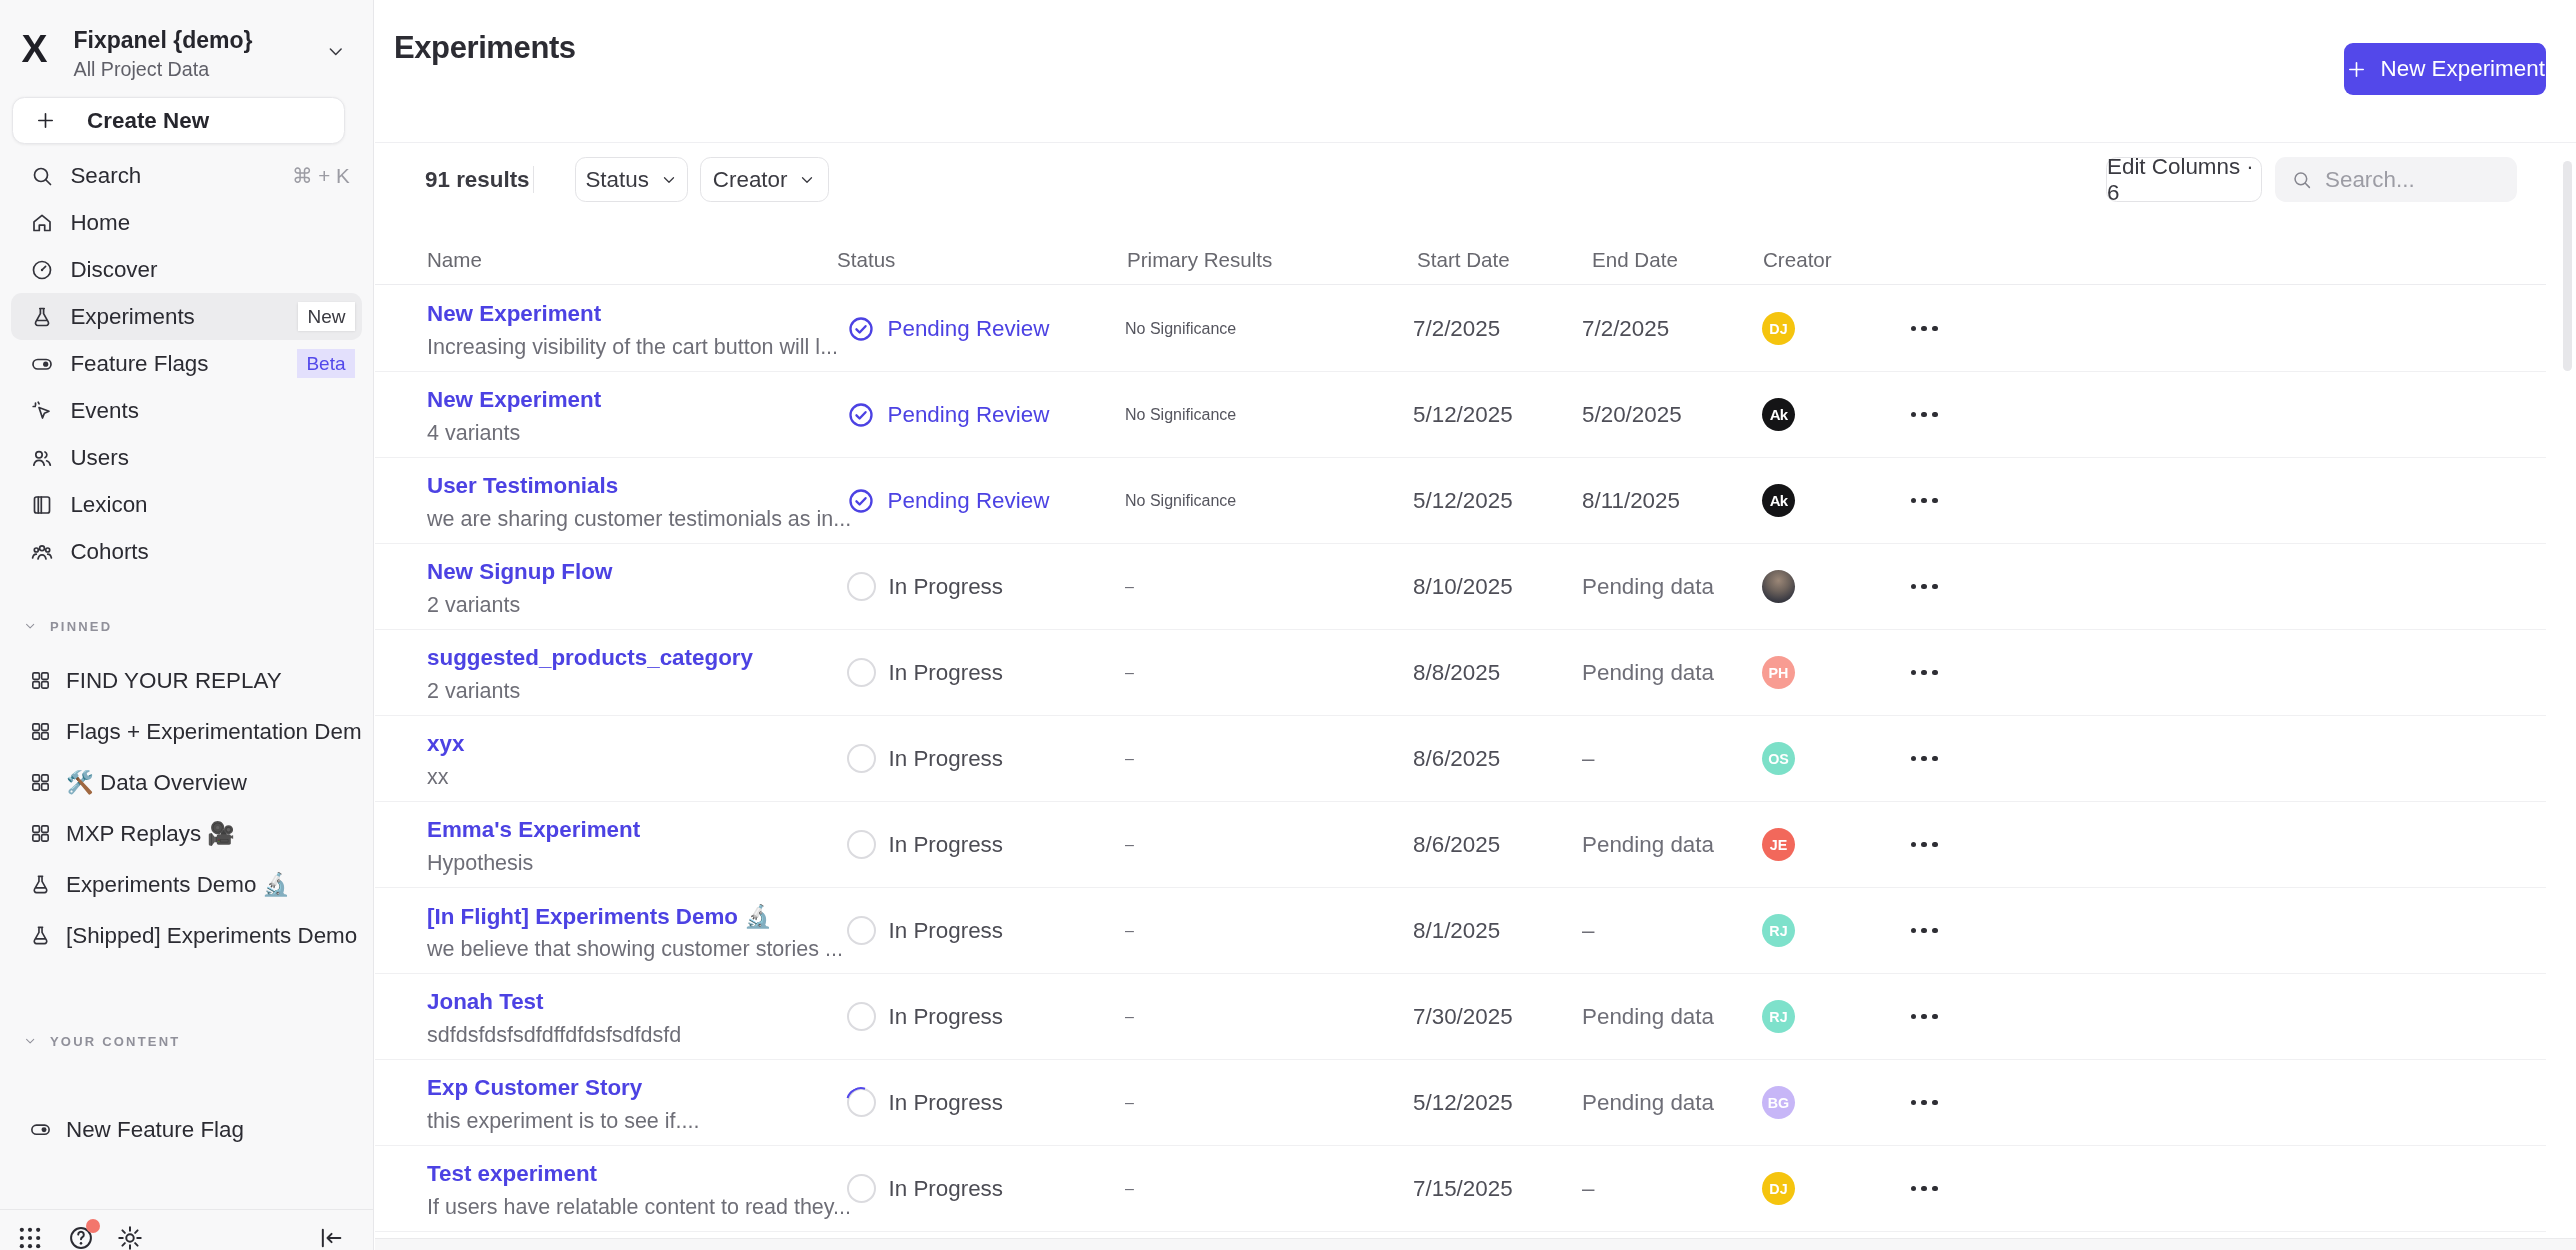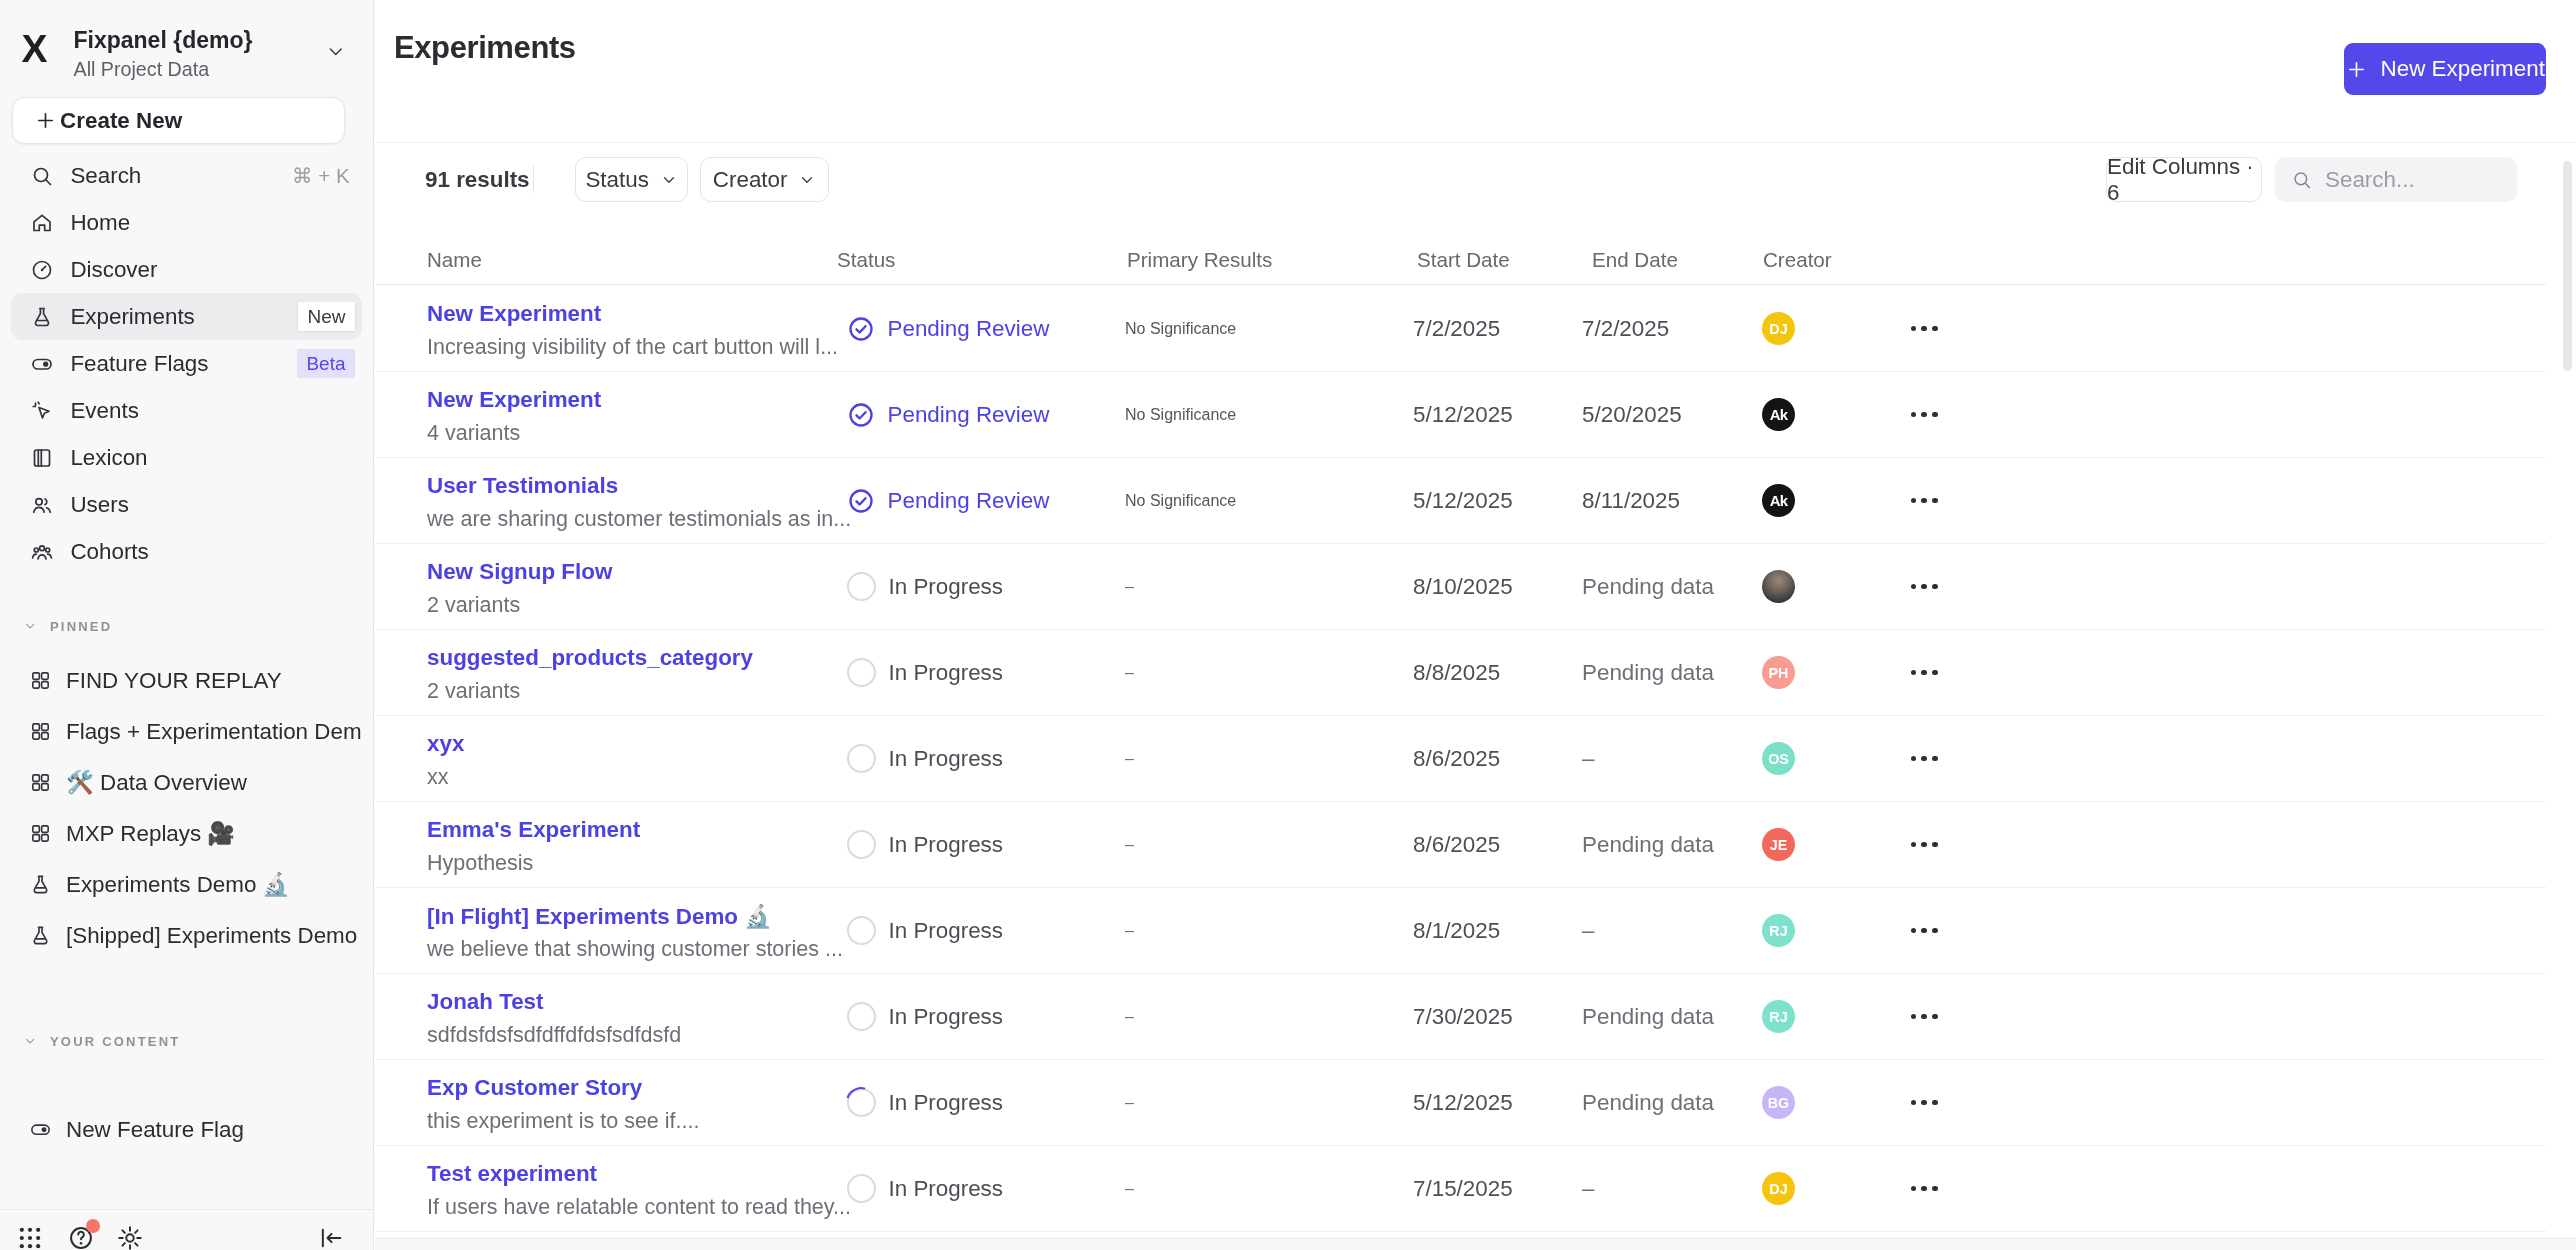--- a/index.html
+++ b/index.html
@@ -12,21 +12,21 @@
   
   #sidebar { position:absolute; left:0; top:0; width:374px; height:1250px;
     background:#F8F8F9; border-right:0.9px solid #E7E7EA; }
   .ws-header { position:absolute; left:21.5px; top:21.5px; right:18px; height:72px; cursor:pointer; }
   .ws-logo { position:absolute; left:0; top:5.4px; font-size:39px; font-weight:900; color:#1F1F26; letter-spacing:-3.6px; }
   .ws-title { position:absolute; left:52px; top:5.4px; font-size:23px; font-weight:700; color:#26262D; }
   .ws-sub { position:absolute; left:52px; top:36px; font-size:19.7px; color:#5F5F68; }
   .ws-chevron { position:absolute; right:9px; top:19.7px; width:21.5px; height:21.5px; color:#3A3A41; }
   .create-btn { position:absolute; left:11.6px; top:97px; width:333px; height:47px; background:#fff;
     border:0.9px solid #E7E7EA; border-radius:12.5px; box-shadow:0 0.9px 2.7px rgba(0,0,0,.06);
-    display:flex; align-items:center; padding-left:21.5px; gap:3px; cursor:pointer; }
+    display:flex; align-items:center; padding-left:21.5px; gap:30px; cursor:pointer; }
   .create-btn .icon { width:23px; height:23px; color:#26262D; }
   .create-btn span.lbl { font-size:22.4px; font-weight:600; color:#26262D; }
 
   #nav { position:absolute; left:10.7px; right:10.7px; top:152px; }
   .nav-item { position:relative; height:47px; display:flex; align-items:center; padding-left:19.7px;
     gap:16px; border-radius:10.7px; cursor:pointer; }
   .nav-item.selected { background:#ECECEE; }
   .nav-item .icon { width:24px; height:24px; color:#33333B; }
   .nav-label { font-size:22.4px; font-weight:500; color:#2B2B32; white-space:nowrap; }
   .shortcut { position:absolute; right:12.5px; font-size:20.6px; color:#9C9CA4; }
@@ -189,35 +189,35 @@
           <svg viewBox="0 0 24 24">
             <path d="M9 8.5l10 3.8-4.6 1.9L12.5 19z"></path>
             <path d="M5.5 4.2v2M3.2 7.5h2M8.2 3.2l.9 1.6"></path>
           </svg>
         </span>
         <span class="nav-label">Events</span>
       </div>
       <div class="nav-item">
         <span class="icon ">
           <svg viewBox="0 0 24 24">
-            <rect x="4.5" y="4" width="15" height="16" rx="2"></rect>
-            <path d="M8.3 4v16M11.3 4v16"></path>
-          </svg>
-        </span>
-        <span class="nav-label">Lexicon</span>
-      </div>
-      <div class="nav-item">
-        <span class="icon ">
-          <svg viewBox="0 0 24 24">
             <circle cx="9" cy="8.8" r="3.2"></circle>
             <path d="M3.8 19.2c.7-3.1 2.6-4.8 5.2-4.8s4.5 1.7 5.2 4.8"></path>
             <path d="M15 5.9a3.2 3.2 0 0 1 0 5.8M16.6 14.8c2 .6 3.2 2.1 3.7 4.4"></path>
           </svg>
         </span>
         <span class="nav-label">Users</span>
+      </div>
+      <div class="nav-item">
+        <span class="icon ">
+          <svg viewBox="0 0 24 24">
+            <rect x="4.5" y="4" width="15" height="16" rx="2"></rect>
+            <path d="M8.3 4v16M11.3 4v16"></path>
+          </svg>
+        </span>
+        <span class="nav-label">Lexicon</span>
       </div>
       <div class="nav-item">
         <span class="icon ">
           <svg viewBox="0 0 24 24">
             <circle cx="12" cy="8.2" r="2.4"></circle>
             <circle cx="6.3" cy="10" r="2"></circle>
             <circle cx="17.7" cy="10" r="2"></circle>
             <path d="M2.6 18c.5-2.4 1.9-3.8 3.7-3.8M21.4 18c-.5-2.4-1.9-3.8-3.7-3.8M8 19c.6-2.7 2.1-4.1 4-4.1s3.4 1.4 4 4.1"></path>
           </svg>
         </span>

